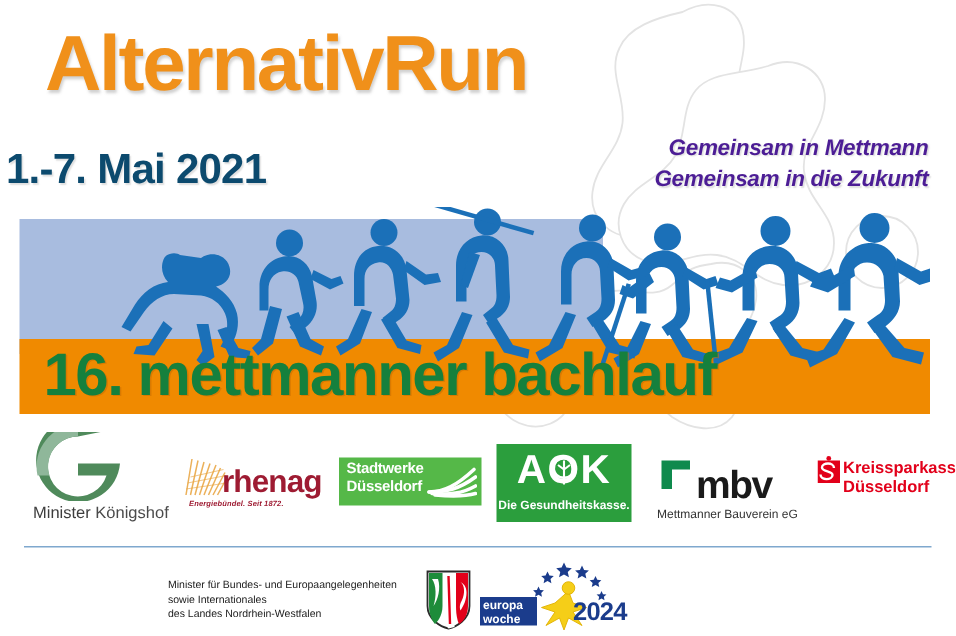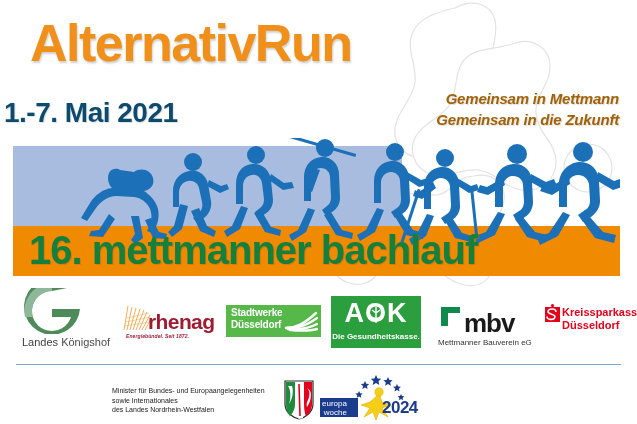--- a/index.html
+++ b/index.html
@@ -26,21 +26,21 @@
   }
   .date{
     position:absolute;left:4px;top:98px;
     font-size:28px;line-height:30px;font-weight:bold;
     letter-spacing:-.5px;
     color:#0c4a6e;
     text-shadow:1px 1px 1px rgba(150,150,150,.3);
   }
   .slogan{
     position:absolute;right:18px;top:88px;
-    text-align:right;color:#a16207;
+    text-align:right;color:#4c1d95;
     font-style:italic;font-weight:bold;
     font-size:15px;line-height:21px;
     letter-spacing:-.2px;
     text-shadow:1px 1px 1px rgba(160,160,160,.35);
   }
 
   
   .band{position:absolute;left:13px;top:146px;width:607px;height:130px;}
   .band-blue{position:absolute;left:0;top:0;width:389px;height:90px;background:#A8BCDF;}
   .band-orange{position:absolute;left:0;top:80px;width:607px;height:50px;background:#F08A00;}
@@ -91,21 +91,21 @@
   .divider{position:absolute;left:16px;top:364px;width:605px;height:1px;background:#7FA8CE;}
 
   
   .ministry{
     position:absolute;left:112px;top:386px;
     font-size:7px;line-height:9.5px;color:#1A1A1A;white-space:nowrap;
   }
   .nrw{position:absolute;left:284px;top:380px;width:30px;height:40px;}
   .ew{position:absolute;left:320px;top:374px;width:100px;height:46px;}
   .ew-box{position:absolute;left:0;top:24px;width:38px;height:19px;background:#1B3C8C;}
-  .ew-txt{position:absolute;left:2px;top:25px;color:#fff;font-size:8px;font-weight:normal;line-height:9px;text-align:right;}
+  .ew-txt{position:absolute;left:2px;top:25px;color:#fff;font-size:8px;font-weight:bold;line-height:9px;}
   .ew-year{position:absolute;left:62px;top:24px;color:#1B3C8C;font-size:17px;font-weight:bold;letter-spacing:-.5px;}
 </style>
 </head>
 <body>
 
 <div id="poster">
 
   <svg class="watermark" viewBox="0 0 637 290" aria-hidden="true">
     <g fill="#ffffff" stroke="#e3e3e3" stroke-width="1.2">
       <path d="M455 8 c18 -10 36 -4 40 12 c4 16 -6 30 -2 44 c5 18 22 24 30 40 c8 16 2 34 -14 40 c-16 6 -30 -4 -44 -2 c-16 2 -26 16 -42 16 c-18 0 -30 -14 -28 -30 c2 -18 18 -28 20 -46 c2 -18 -10 -34 -2 -50 c6 -14 24 -20 42 -24 z"></path>
@@ -206,21 +206,21 @@
   </div>
 
   <div class="sponsors">
 
     <div class="sponsor" id="sp-galerie">
       <svg width="60" height="46" viewBox="0 0 60 46" aria-hidden="true">
         <path d="M30 3 a20 20 0 1 0 19 26 l-19 0 l0 -8 l28 0 a28 28 0 1 1 -8 -22 z" fill="#4F8A5B"></path>
         <path d="M30 3 a20 20 0 0 0 -19 26 l-8 0 a28 28 0 0 1 27 -34 z" fill="#8FB79A"></path>
       </svg>
       <div class="gk-text">
-        <b>Landes </b><span>Königshof</span>
+        <b>Minister </b><span>Königshof</span>
       </div>
     </div>
 
     <div class="sponsor" id="sp-rhenag">
       <svg width="30" height="28" viewBox="0 0 30 28" style="position:absolute;left:0;top:16px" aria-hidden="true">
         <g stroke="#E8A33D" stroke-width="1" opacity=".85">
           <path d="M2 26 L6 2"></path>
             <path d="M5 26 L10 3"></path>
             <path d="M8 26 L14 4"></path>
             <path d="M11 26 L18 5"></path>

